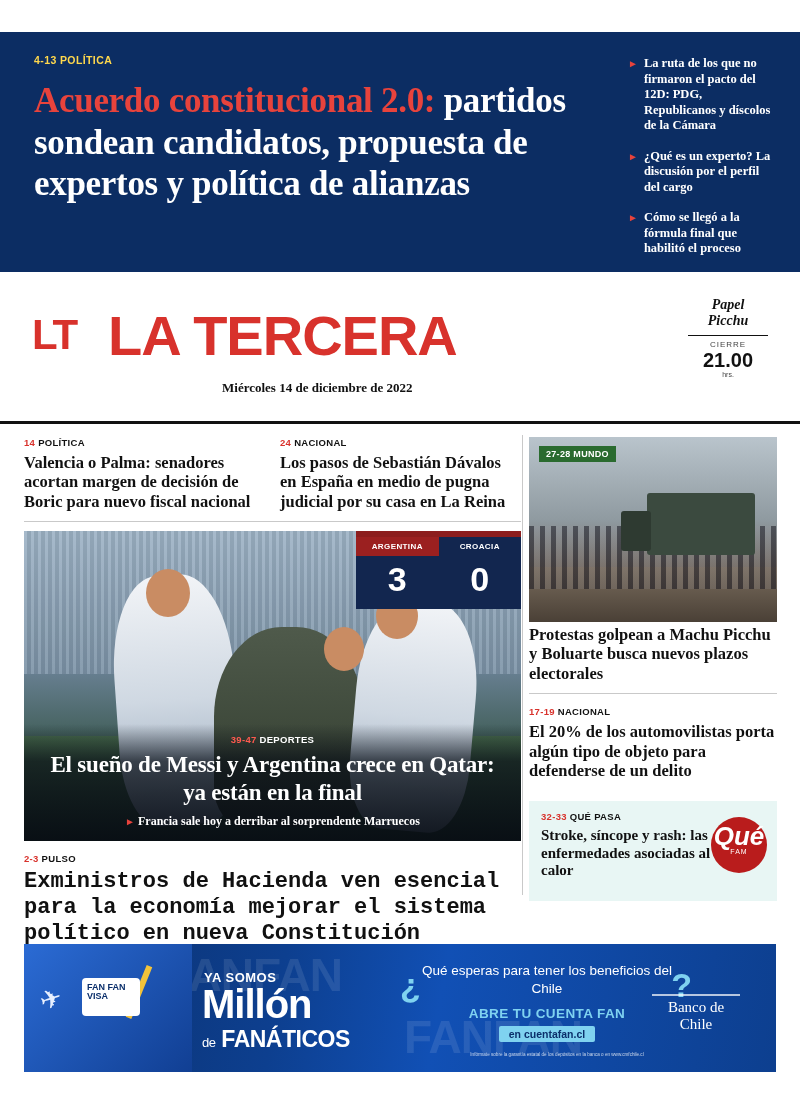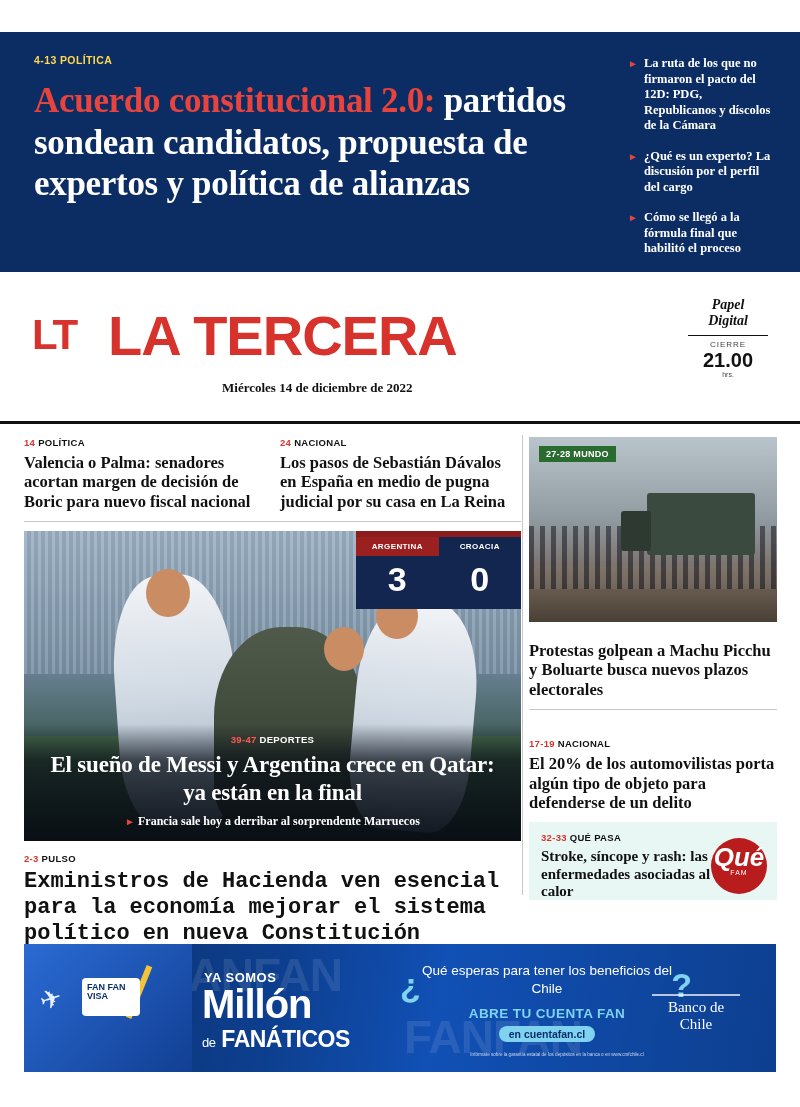--- a/index.html
+++ b/index.html
@@ -334,29 +334,29 @@
     position: absolute;
     left: 10px; top: 9px;
     background: #2a6b2f;
     color: #fff;
     font-family: "Liberation Sans", sans-serif;
     font-weight: bold;
     font-size: 9px;
     letter-spacing: .3px;
     padding: 3px 7px;
   }
-  .r-block { padding-top: 19px; }
+  .r-block { padding-top: 3px; }
   .r-block .headline { font-size: 16.5px; }
 
   .quepasa {
     position: relative;
     background: #e8f6f4;
     padding: 10px 12px 12px;
-    margin-top: 9px;
-    height: 78px;
+    margin-top: 20px;
+    height: 100px;
     box-sizing: border-box;
   }
   .quepasa .kicker { color: #111; }
   .quepasa .headline { font-size: 15px; width: 180px; }
   .que-logo {
     position: absolute;
     right: 10px; top: 16px;
     width: 56px; height: 56px;
     border-radius: 50%;
     background: #b91c1c;
@@ -501,21 +501,21 @@
   }
   .ad-url {
     margin-top: 5px;
     display: inline-block;
     background: #7fd2f0;
     color: #0b2f6b;
     font-family: "Liberation Sans", sans-serif;
     font-weight: bold;
     font-size: 10.5px;
     padding: 2px 10px;
-    border-radius: 8px;
+    border-radius: 2px;
   }
   .ad-legal {
     position: absolute;
     left: 398px; top: 108px;
     width: 270px;
     font-family: "Liberation Sans", sans-serif;
     font-size: 4.6px;
     color: rgba(255,255,255,.75);
     text-align: center;
   }
@@ -567,21 +567,21 @@
     </div>
   </div>
 
   <div class="masthead">
     <div class="lt-badge">LT</div>
     <div class="wordmark">LA TERCERA</div>
     <div class="dateline">Miércoles 14 de diciembre de 2022</div>
     <div class="papel">
       <div class="papel-title">
         <div>Papel</div>
-        <div>Digital</div>
+        <div>Picchu</div>
       </div>
       <div class="papel-rule"></div>
       <div class="papel-cierre">CIERRE</div>
       <div class="papel-hour">21.00</div>
       <div class="papel-hrs">hrs.</div>
     </div>
   </div>
 
   <div class="content">
     <div class="vdivide"></div>

